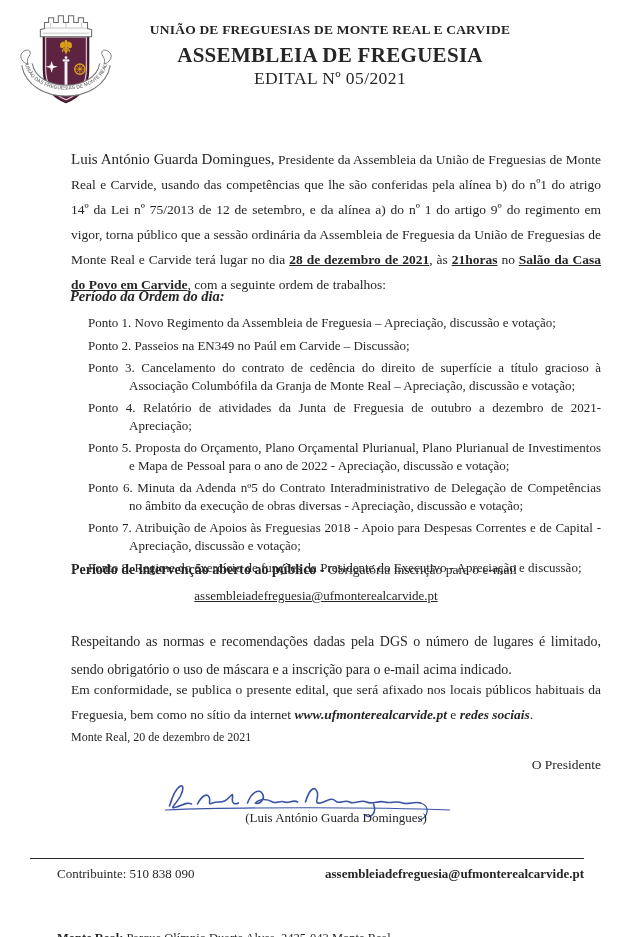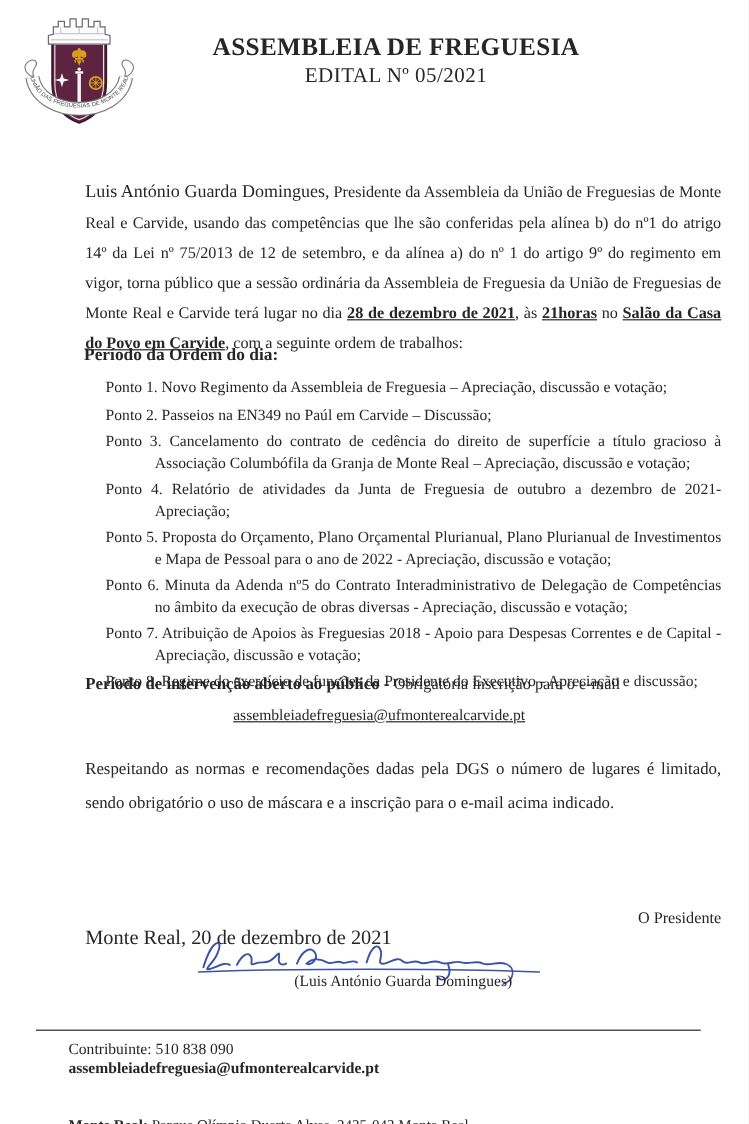--- a/index.html
+++ b/index.html
@@ -12,43 +12,43 @@
   
   .hdr{left:60px; top:22px; width:540px; text-align:center;}
   .hdr .org{font-size:13.5px; font-weight:bold; letter-spacing:.2px;}
   .hdr .title{font-size:21px; font-weight:bold; margin-top:5px; letter-spacing:.3px;}
   .hdr .edital{font-size:17.5px; font-weight:normal; letter-spacing:.4px;}
   
   .intro{left:71px; top:147px; width:530px; font-size:13.5px; line-height:25px; text-align:justify;}
   .intro-name{font-size:15px;}
   .bu{font-weight:bold; text-decoration:underline;}
   
-  .agenda-heading{left:70px; top:288px; font-size:14.5px; font-weight:bold;}
+  .agenda-heading{left:70px; top:288px; font-size:14.5px; font-weight:bold;font-style:italic;}
   .agenda{left:71px; top:314px; width:530px;}
   .ponto{padding-left:58px; text-indent:-41px; text-align:justify;
          font-size:13px; line-height:17.5px; margin-bottom:5px;}
   .plabel{font-weight:normal;}
   
   .pubper{left:71px; top:562px; width:530px; font-size:13.5px;}
   .pubper .bold{font-weight:bold; font-size:14px;}
   .email-line{left:71px; top:588px; width:490px; text-align:center;
               font-size:13px; text-decoration:underline;}
   
   .p-resp{left:71px; top:628px; width:530px; font-size:14px; line-height:28px; text-align:justify;}
   .p-conf{left:71px; top:677px; width:530px; font-size:13.5px; line-height:25px; text-align:justify;}
   .bi{font-weight:bold; font-style:italic;}
-  .dateline{left:71px; top:772px; font-size:17px;}
+  .dateline{left:71px; top:730px; font-size:12px;}
   
   .pres{left:71px; top:757px; width:530px; text-align:right; font-size:13.5px;}
   .sig{left:155px; top:772px;}
   .signame{left:71px; top:810px; width:530px; text-align:center; font-size:13px;}
   
   .rule{left:30px; top:858px; width:554px; border-top:1.6px solid #2b2b2b; height:0;}
   .f-row{left:57px; top:866px; width:527px; display:flex; justify-content:space-between;
-         font-size:13px;flex-direction:column;}
+         font-size:13px;}
   .f-row .femail{font-weight:bold;}
   .f-addr{left:57px; width:540px; font-size:12.5px; line-height:15px;margin-top:45px;}
   .f-addr b{font-weight:bold;}
   .a1{top:886px;} .a2{top:901px;}
 </style>
 </head>
 <body>
 
 <div class="page">
 
@@ -96,20 +96,21 @@
       </text>
     </g>
 
     <g>
       <path d="M23 30 L23 23 L27 22 L27 16 L31 16 L31 11.5 L36 11.5 L36 16 L40.5 16 L40.5 9.5 L45.5 9.5 L45.5 16 L50.5 16 L50.5 9.5 L55.5 9.5 L55.5 16 L60 16 L60 11.5 L65 11.5 L65 16 L69 16 L69 22 L73 23 L73 30 Z" fill="#fcfcfc" stroke="#6a6a6a" stroke-width="1"></path>
       <path d="M25 26.5 H71 M28 21.5 H68 M33 16 V21 M48 16 V21 M63 16 V21" fill="none" stroke="#a9a9a9" stroke-width="0.6"></path>
     </g>
   </svg>
 
   <div class="abs hdr">
+    <div class="org">UNIÃO DE FREGUESIAS DE MONTE REAL E CARVIDE</div>
     <div class="title">ASSEMBLEIA DE FREGUESIA</div>
     <div class="edital">EDITAL Nº 05/2021</div>
   </div>
 
   <div class="abs intro"><span class="intro-name">Luis António Guarda Domingues,</span><span> Presidente da Assembleia da União de Freguesias de Monte Real e Carvide, usando das competências que lhe são conferidas pela alínea b) do nº1 do atrigo 14º da Lei nº 75/2013 de 12 de setembro, e da alínea a) do nº 1 do artigo 9º do regimento em vigor, torna público que a sessão ordinária da Assembleia de Freguesia da União de Freguesias de Monte Real e Carvide terá lugar no dia </span><span class="bu">28 de dezembro de 2021</span><span>, às </span><span class="bu">21horas</span><span> no </span><span class="bu">Salão da Casa do Povo em Carvide</span><span>, com a seguinte ordem de trabalhos:</span></div>
 
   <div class="abs agenda-heading">Período da Ordem do dia:</div>
 
   <div class="abs agenda">
     <div class="ponto"><b class="plabel">Ponto 1.</b> <span>Novo Regimento da Assembleia de Freguesia – Apreciação, discussão e votação;</span></div>
@@ -121,20 +122,21 @@
     <div class="ponto"><b class="plabel">Ponto 7.</b> <span>Atribuição de Apoios às Freguesias 2018 - Apoio para Despesas Correntes e de Capital - Apreciação, discussão e votação;</span></div>
     <div class="ponto"><b class="plabel">Ponto 8.</b> <span>Regime do exercício de funções da Presidente do Executivo - Apreciação e discussão;</span></div>
   </div>
 
   <div class="abs pubper"><span class="bold">Período de intervenção aberto ao público - </span><span>Obrigatória inscrição para o e-mail</span></div>
 
   <div class="abs email-line">assembleiadefreguesia@ufmonterealcarvide.pt</div>
 
   <div class="abs p-resp">Respeitando as normas e recomendações dadas pela DGS o número de lugares é limitado, sendo obrigatório o uso de máscara e a inscrição para o e-mail acima indicado.</div>
 
+  <div class="abs p-conf"><span>Em conformidade, se publica o presente edital, que será afixado nos locais públicos habituais da Freguesia, bem como no sítio da internet </span><span class="bi">www.ufmonterealcarvide.pt</span><span> e </span><span class="bi">redes sociais</span><span>.</span></div>
 
   <div class="abs dateline">Monte Real, 20 de dezembro de 2021</div>
 
   <div class="abs pres">O Presidente</div>
 
   <svg class="abs sig" width="305" height="52" viewBox="0 0 300 52">
     <g fill="none" stroke="#3a53a4" stroke-width="1.6" stroke-linecap="round">
       <path d="M12 34 C20 8 30 10 23 24 C19 32 10 38 19 35 C27 32 30 30 34 32 M40 32 C44 24 50 20 52 26 C53 30 50 33 55 31 C60 29 63 31 67 29 C73 26 76 18 75 26 C74 31 77 33 81 31 M90 31 C94 20 102 16 105 22 C108 27 102 33 98 31 C103 26 110 27 115 30 C119 32 123 28 127 30 C131 32 136 27 140 30 M148 30 C152 16 158 13 160 21 C161 27 156 32 163 31 C170 29 174 25 178 29 C182 33 187 27 192 30 C197 33 203 27 209 30 C215 33 221 28 227 30 C233 32 239 28 245 31 C251 33 257 29 263 31"></path>
       <path d="M216 32 C220 42 212 47 208 43"></path>
       <path d="M263 31 C273 34 271 45 262 48" stroke-width="1.3"></path>

